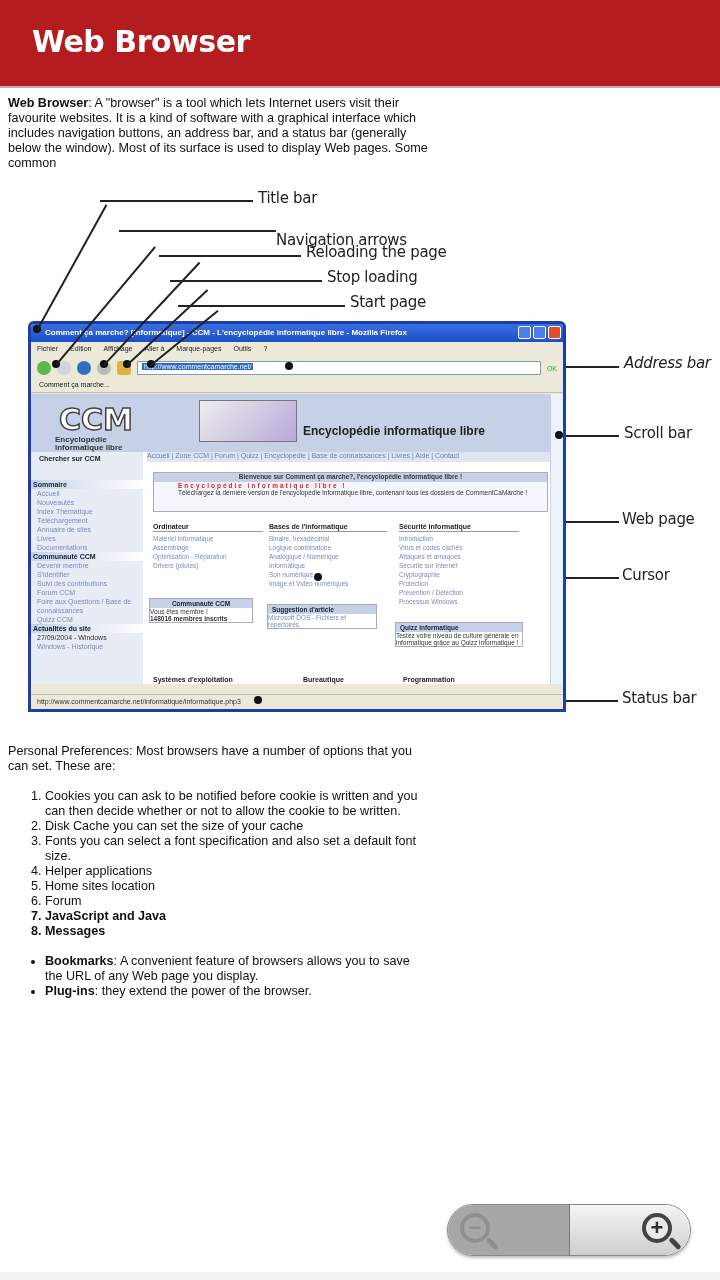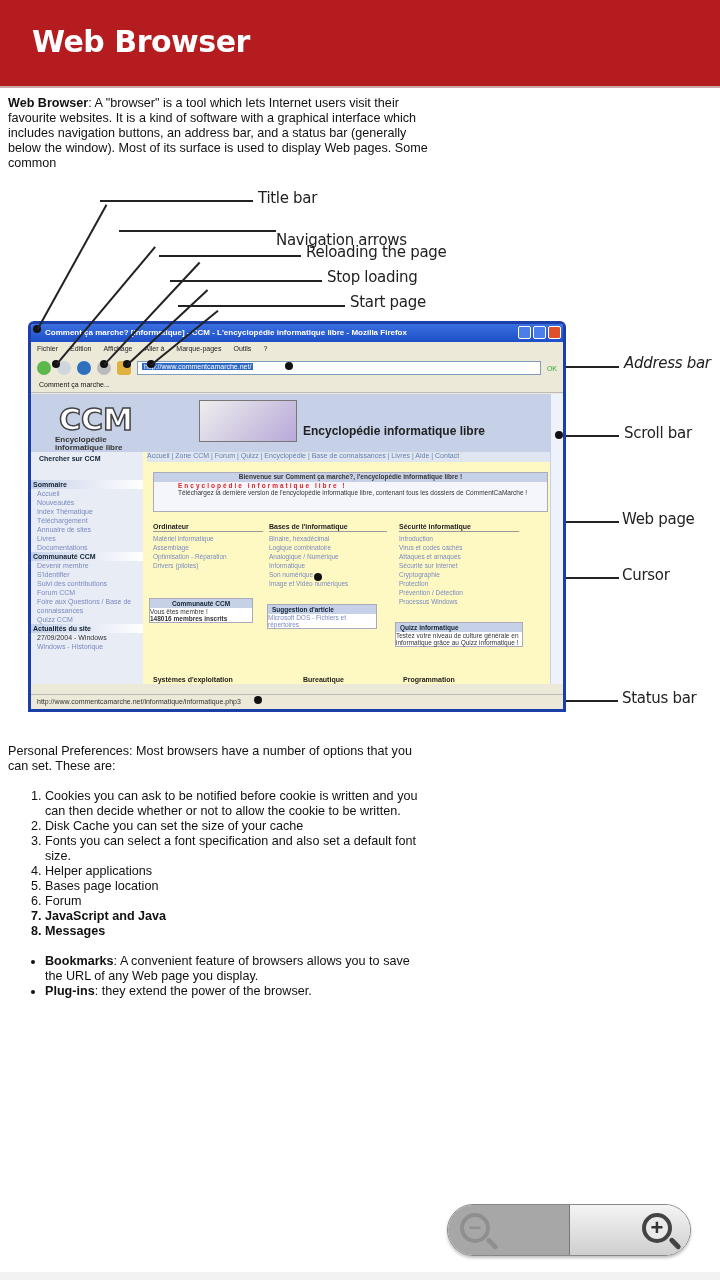--- a/index.html
+++ b/index.html
@@ -22,21 +22,21 @@
   .titlebar { height: 18px; background: linear-gradient(#3a6fe0, #1d4fc7); color: #fff; font-size: 8px; font-weight: bold; padding: 4px 0 0 14px; white-space: nowrap; position: relative; }
   .win-btns { position: absolute; right: 2px; top: 2px; display: flex; gap: 2px; }
   .win-btn { width: 13px; height: 13px; border-radius: 2px; background: #4a7ee8; border: 1px solid #fff; }
   .win-btn.close { background: #e0502a; }
   .menubar { height: 15px; font-size: 7px; padding: 3px 6px; display: flex; gap: 12px; color: #222; }
   .navbar { height: 22px; display: flex; align-items: center; gap: 6px; padding: 0 6px; }
   .nav-ico { width: 14px; height: 14px; border-radius: 50%; }
   .addr { flex: 1; height: 14px; background: #fff; border: 1px solid #7f9db9; font-size: 7px; padding: 1px 4px; position: relative; }
   .addr span { background: #316ac5; color: #fff; padding: 0 2px; }
   .bookmarks { height: 14px; font-size: 7px; padding: 2px 8px; border-bottom: 1px solid #bbb; }
-  .page { position: absolute; left: 0; top: 70px; width: 522px; height: 290px; background: #fef9c3; overflow: hidden; }
+  .page { position: absolute; left: 0; top: 70px; width: 522px; height: 290px; background: #ffffff; overflow: hidden; }
   .page-banner { height: 58px; background: #c6d1e8; position: relative; }
   .ccm-logo { position: absolute; left: 28px; top: 8px; font-size: 30px; font-weight: bold; color: #fff; -webkit-text-stroke: 1.5px #444; font-family: "DejaVu Sans", sans-serif; }
   .ccm-sub { position: absolute; left: 24px; top: 42px; font-size: 8px; font-weight: bold; color: #333; line-height: 8px; }
   .banner-img { position: absolute; left: 168px; top: 6px; width: 98px; height: 42px; background: linear-gradient(135deg,#eee,#b8a8d8); border: 1px solid #777; }
   .banner-title { position: absolute; left: 272px; top: 8px; font-size: 17px; font-weight: bold; color: #9fb2d8; -webkit-text-stroke: 0.6px #567; }
   .banner-sub { position: absolute; left: 272px; top: 30px; font-size: 12px; font-weight: bold; color: #222; }
   .tabsrow { position: absolute; left: 116px; top: 58px; font-size: 7px; color: #6680aa; background: #dfe6f2; width: 406px; height: 10px; white-space: nowrap; overflow: hidden; }
   .leftcol { position: absolute; left: 0; top: 58px; width: 112px; height: 232px; background: #e8ecf5; font-size: 7px; color: #7a8ac0; line-height: 9px; padding-top: 28px; }
   .leftcol .sec { color: #123; font-weight: bold; background: linear-gradient(90deg,#c7d2ea,#fff); padding-left: 2px; }
   .leftcol .it { padding-left: 6px; }
@@ -242,21 +242,21 @@
   <div class="line" style="left:127px;top:179px;width:86px;transform:rotate(-39deg);"></div>
 </div>
 
 <div class="features">
   <div>Personal Preferences: Most browsers have a number of options that you can set. These are:</div>
   <ol class="prefs">
     <li>Cookies you can ask to be notified before cookie is written and you can then decide whether or not to allow the cookie to be written.</li>
     <li>Disk Cache you can set the size of your cache</li>
     <li>Fonts you can select a font specification and also set a default font size.</li>
     <li>Helper applications</li>
-    <li>Bases page location</li>
+    <li>Home sites location</li>
     <li>Forum</li>
     <li style="font-weight:bold;">JavaScript and Java</li>
     <li style="font-weight:bold;">Messages</li>
   </ol>
   <ul class="bul">
     <li><b>Bookmarks</b><span>: A convenient feature of browsers allows you to save the URL of any Web page you display.</span></li>
     <li><b>Plug-ins</b><span>: they extend the power of the browser.</span></li>
   </ul>
 </div>
 

